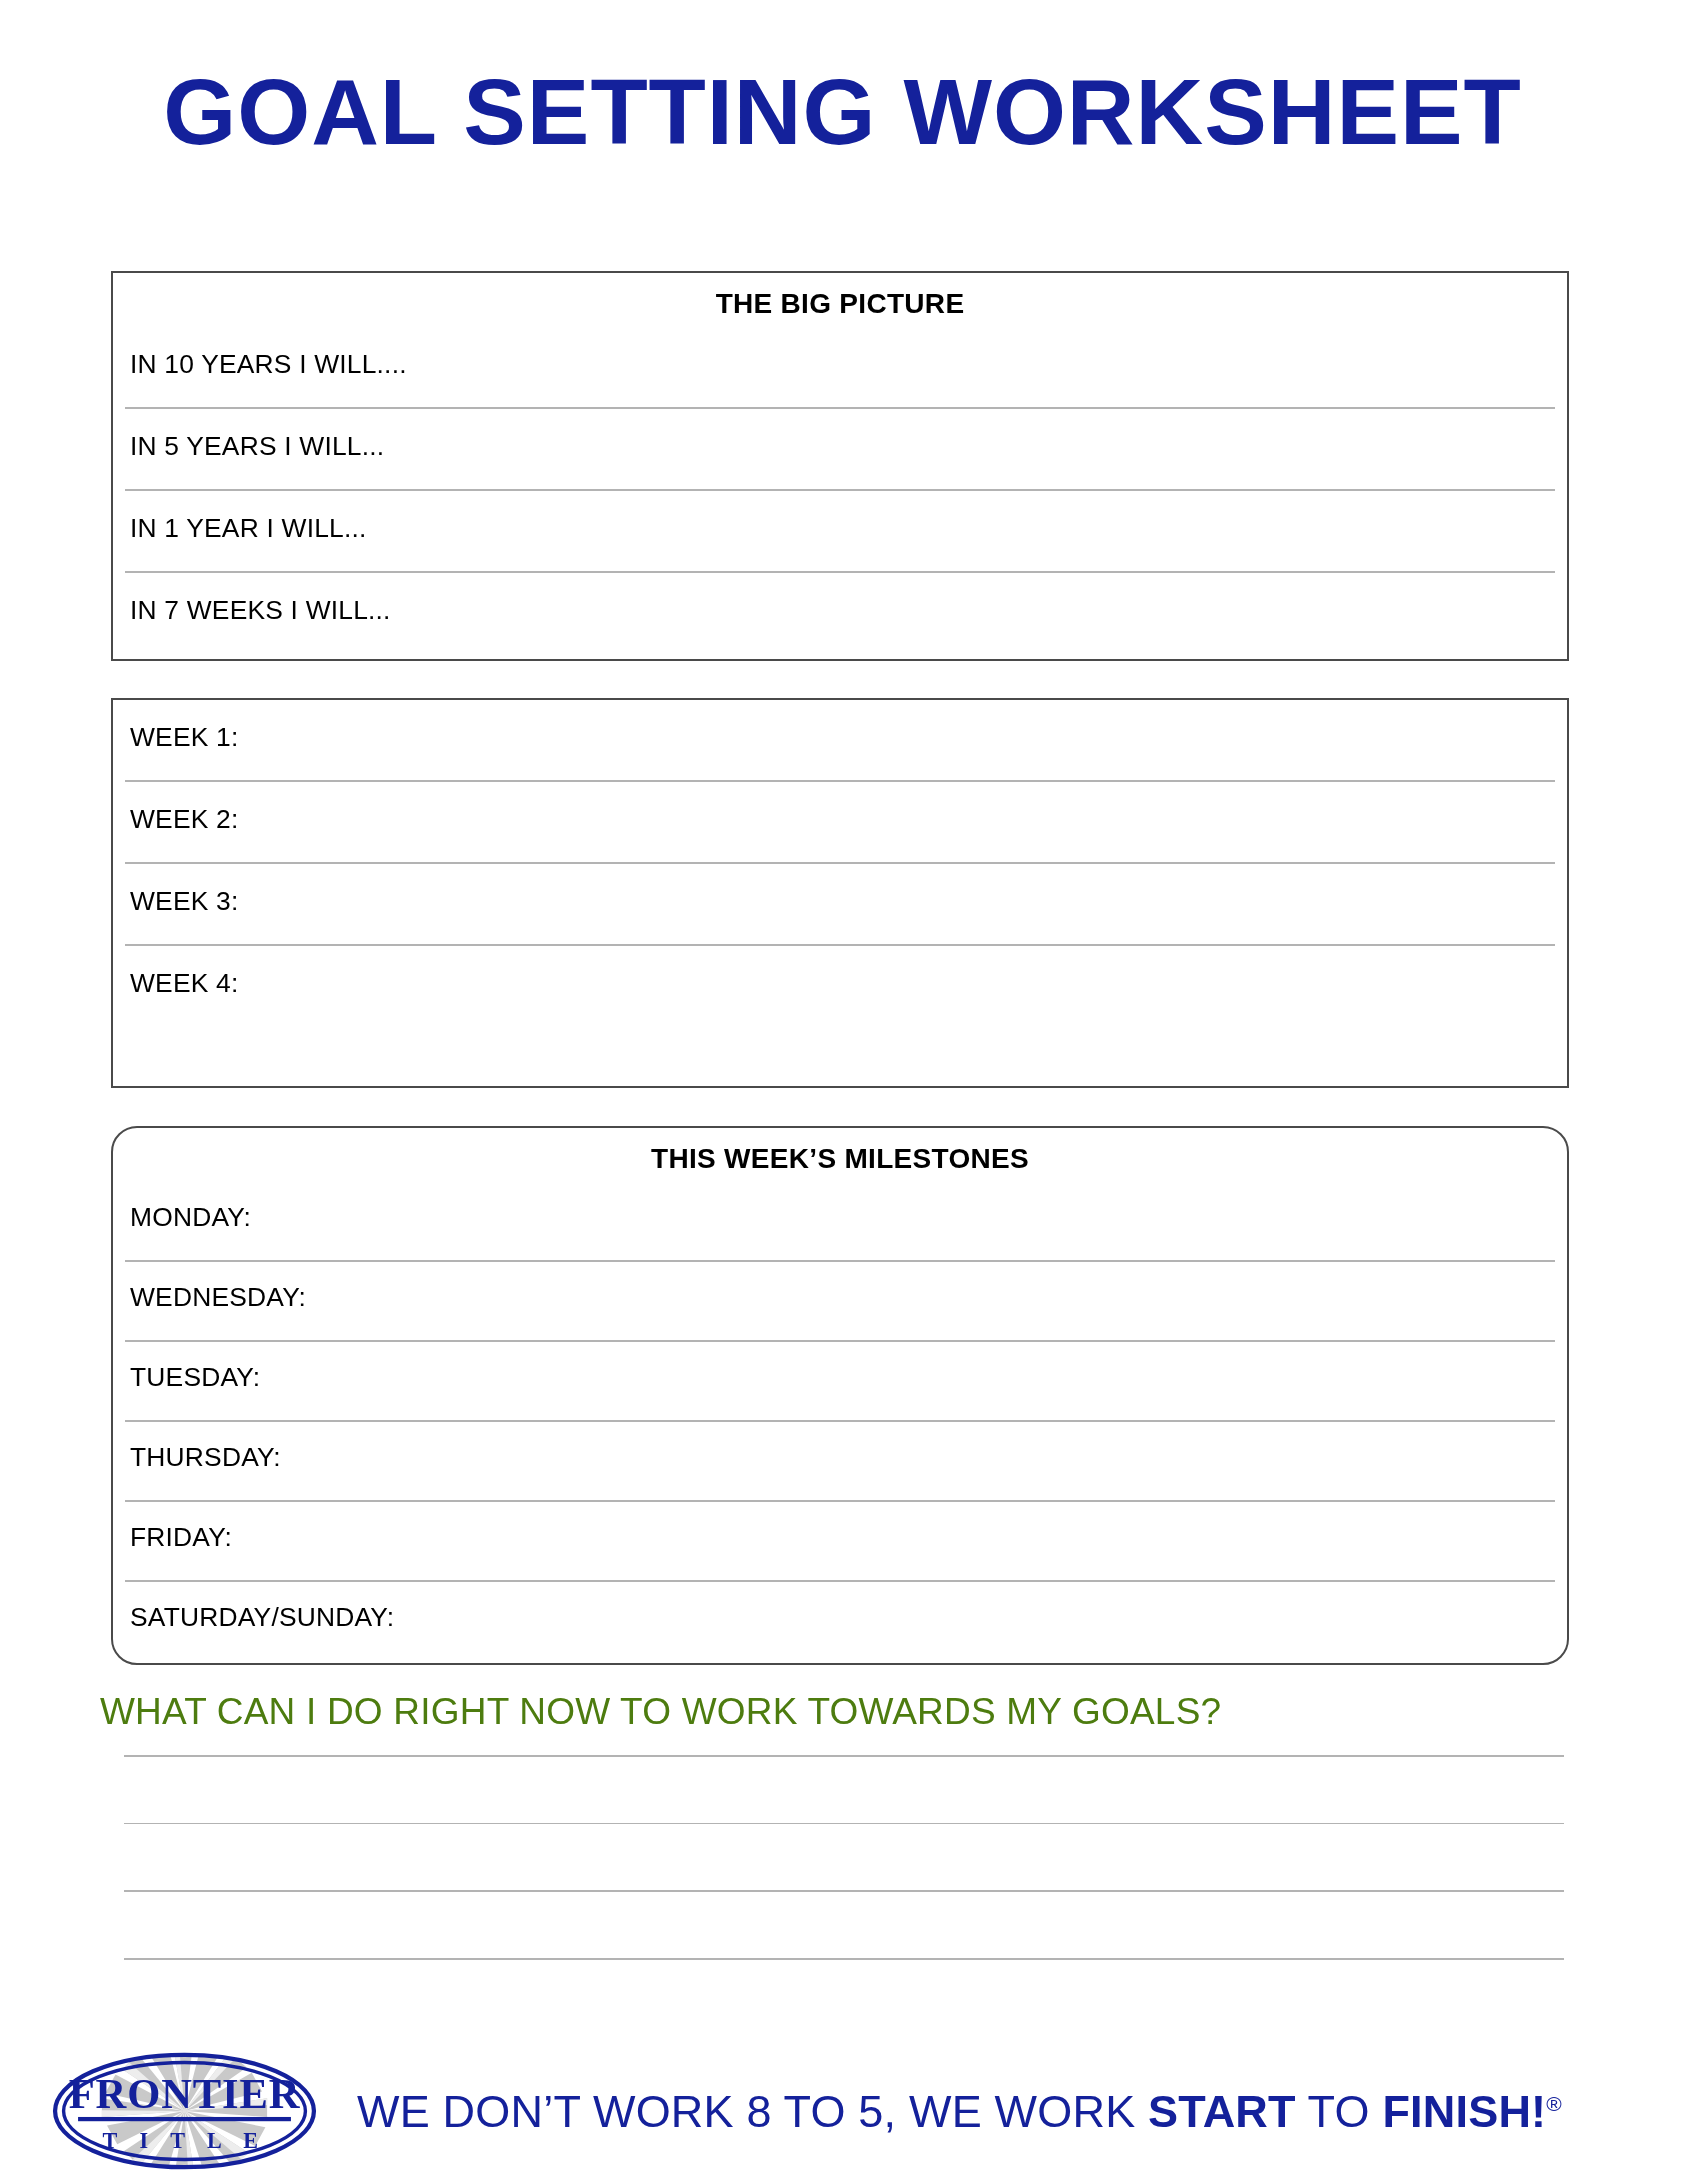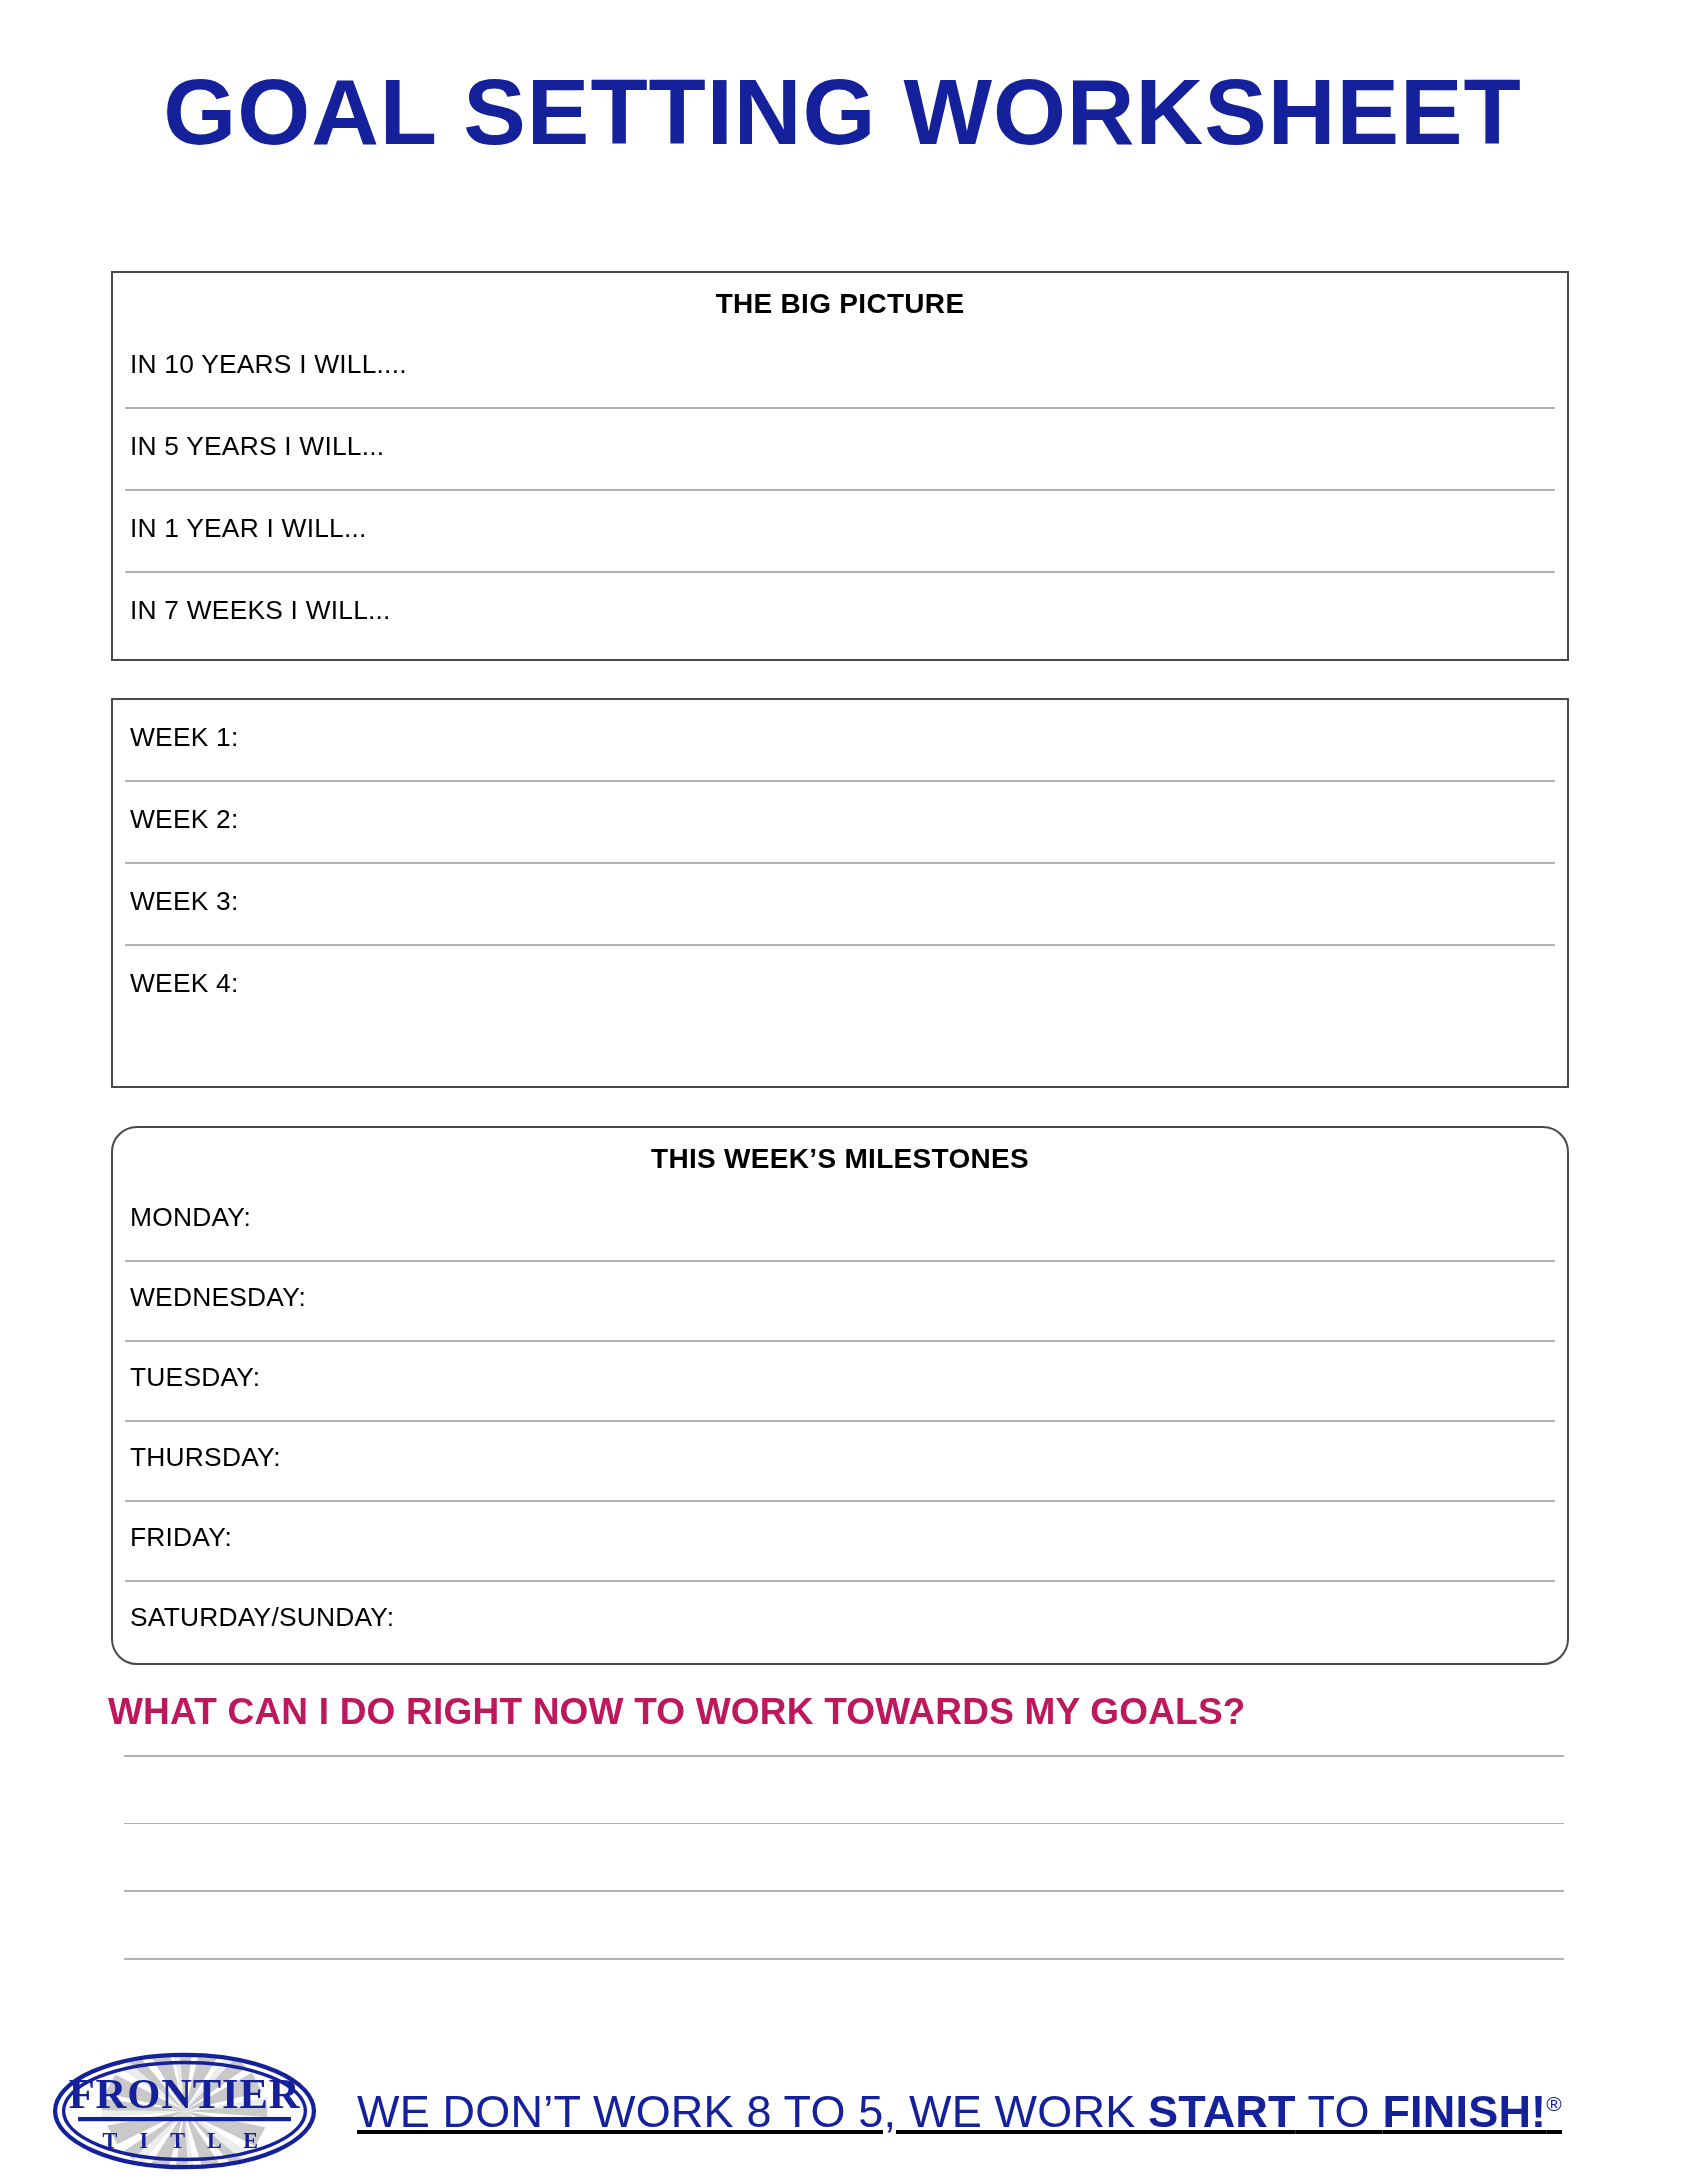--- a/index.html
+++ b/index.html
@@ -98,26 +98,26 @@
   #box-four-week { top: 698px; height: 390px; }
   #box-four-week .row { height: 82px; padding-top: 20.4px; }
 
   
   #box-this-week { top: 1126px; height: 539px; border-radius: 26px; }
   #box-this-week .row { height: 80px; padding-top: 19px; }
 
   
   .question {
     position: absolute;
-    left: 108px;
+    left: 100px;
     top: 1691px;
-    font-weight: bold;
+    font-weight: normal;
     font-size: 37px;
     letter-spacing: 0.2px;
-    color: #be185d;
+    color: #4d7c0f;
     white-space: nowrap;
   }
 
   
   .answer-lines {
     position: absolute;
     left: 124px;
     width: 1440px;
     top: 1755px;
   }
@@ -130,21 +130,20 @@
 
   
   .footer {
     position: absolute;
     left: 0;
     right: 0;
     top: 2041px;
     height: 140px;
     display: flex;
     align-items: center;
-    text-decoration: underline;
   }
 
   .logo {
     position: relative;
     width: 281px;
     height: 128px;
     margin-left: 44px;
     flex: 0 0 auto;
   }
   .logo svg { display: block; }

